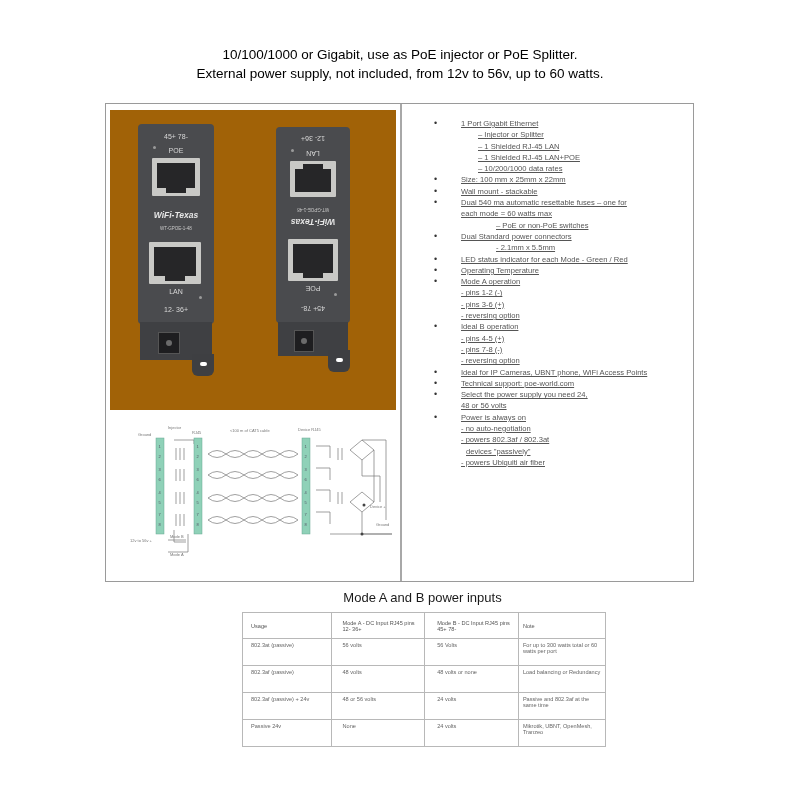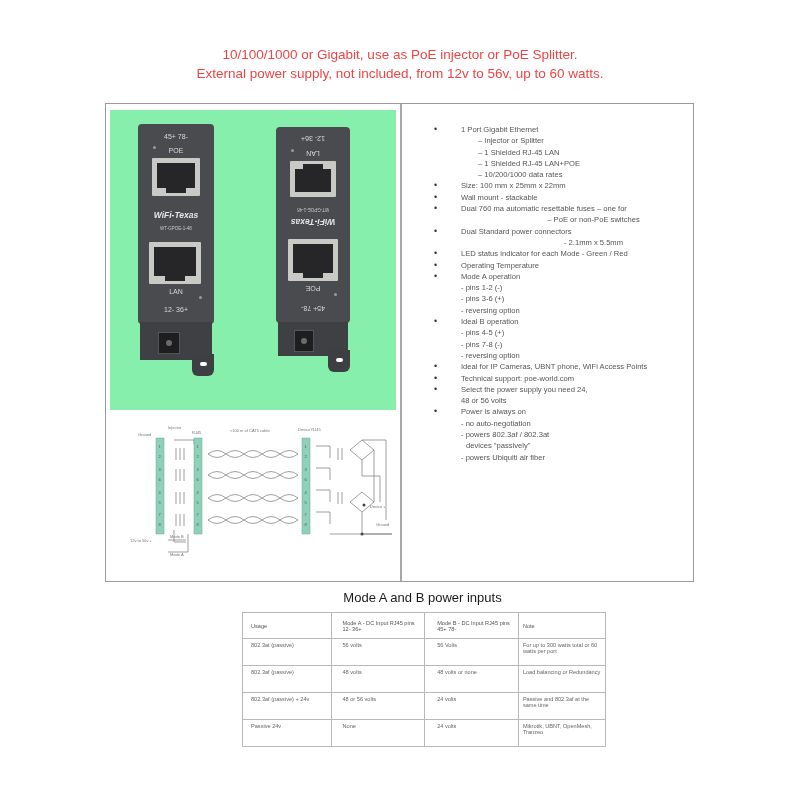--- a/index.html
+++ b/index.html
@@ -1,53 +1,53 @@
 <!DOCTYPE html>
 <html><head>
 <meta charset="utf-8">
 <style>
   html, body { margin: 0; padding: 0; background: #ffffff; }
   body { width: 800px; height: 800px; position: relative; overflow: hidden;
          font-family: "Liberation Sans", sans-serif; color: #222; }
   .heading { position: absolute; left: 0; width: 800px; text-align: center;
-             font-size: 13.5px; color: #ef4444; }
+             font-size: 13.5px; color: #000000; }
   .heading.l1 { top: 47px; }
   .heading.l2 { top: 66px; }
 
   .frame { position: absolute; left: 105px; top: 103px; width: 589px; height: 479px;
            border: 1.5px solid #9a9a9a; box-sizing: border-box; }
   .divider { position: absolute; left: 294px; top: 0; width: 1.5px; height: 100%; background: #a8a8a8; }
 
   
-  .photo { position: absolute; left: 4px; top: 6px; width: 286px; height: 300px; background: #86efac; }
+  .photo { position: absolute; left: 4px; top: 6px; width: 286px; height: 300px; background: #a16207; }
   .device { position: absolute; background: #4a4b4e; border-radius: 4px; }
   .device .port { position: absolute; background: #c9c9c6; border-radius: 1px; }
   .device .port .hole { position: absolute; left: 5px; right: 5px; top: 5px; bottom: 8px; background: #262628; }
   .device .port .notch { position: absolute; left: 50%; width: 20px; margin-left: -10px; bottom: 3px; height: 7px; background: #262628; }
   .device .lbl { position: absolute; color: #d8d8d8; font-size: 7px; width: 100%; text-align: center; }
   .device .brand { font-style: italic; font-weight: bold; font-size: 8.5px; color: #e6e6e6; }
   .device .model { font-size: 4.5px; color: #c8c8c8; }
   .device .led { position: absolute; width: 3px; height: 3px; background: #9a9a9a; border-radius: 50%; }
   .foot { position: absolute; background: #3f4043; }
   .jack { position: absolute; background: #1e1e20; border: 1px solid #555; }
   .jack .pin { position: absolute; left: 50%; top: 50%; width: 6px; height: 6px; margin: -3px 0 0 -3px; background: #6b6b6b; border-radius: 50%; }
   .tab { position: absolute; background: #3e3f42; border-radius: 0 0 6px 6px; }
   .tab .hole { position: absolute; width: 7px; height: 4px; background: #fff; border-radius: 3px; left: 50%; margin-left: -3.5px; top: 8px; }
   .flip { transform: rotate(180deg); }
 
   
   .diagram { position: absolute; left: 24px; top: 318px; width: 265px; height: 140px; }
   .diagram svg text { font-family: "Liberation Sans", sans-serif; }
 
   
-  .specs { position: absolute; left: 305px; top: 20px; width: 280px; font-size: 7.6px; line-height: 11.3px; color: #555; }
+  .specs { position: absolute; left: 305px; top: 14px; width: 280px; font-size: 7.6px; line-height: 11.3px; color: #555; text-decoration: underline; }
   .specs .b { position: relative; padding-left: 50px; }
   .specs .b::before { content: "\2022"; position: absolute; left: 23px; top: 0; color: #333; font-size: 9px; }
   .specs .s1 { padding-left: 67px; }
-  .specs .s2 { padding-left: 85px; text-align: center; }
+  .specs .s2 { padding-left: 85px; }
   .specs .s0 { padding-left: 50px; }
   .specs .s0b { padding-left: 53px; }
 
   
   .tbl-title { position: absolute; top: 590px; left: 0; width: 845px; text-align: center; font-size: 13px; color: #1a1a1a; }
   table.power { position: absolute; left: 242px; top: 612px; width: 364px; border-collapse: collapse;
                 font-size: 5.6px; color: #666; }
   table.power td, table.power th { border: 1px solid #b8b8b8; vertical-align: top; padding: 3px 4px; text-align: left; font-weight: normal; }
   table.power th { height: 19px; vertical-align: middle; color: #555; }
   table.power td { height: 20px; }
@@ -184,21 +184,22 @@
   </div>
 
   <div class="specs">
     <div class="b">1 Port Gigabit Ethernet</div>
     <div class="s1">– Injector or Splitter</div>
     <div class="s1">– 1 Shielded RJ-45 LAN</div>
     <div class="s1">– 1 Shielded RJ-45 LAN+POE</div>
     <div class="s1">– 10/200/1000 data rates</div>
     <div class="b">Size:  100 mm x 25mm x 22mm</div>
     <div class="b">Wall mount - stackable</div>
-    <div class="b">Dual 760 ma automatic resettable fuses – one for</div>
+    <div class="b">Dual 540 ma automatic resettable fuses – one for</div>
+    <div class="s0">each mode =  60 watts max</div>
     <div class="s2">– PoE or non-PoE switches</div>
     <div class="b">Dual Standard power connectors</div>
     <div class="s2">- 2.1mm x 5.5mm</div>
     <div class="b">LED status indicator for each Mode - Green / Red</div>
     <div class="b">Operating Temperature</div>
     <div class="b">Mode A operation</div>
     <div class="s0">- pins 1-2 (-)</div>
     <div class="s0">- pins 3-6 (+)</div>
     <div class="s0">- reversing option</div>
     <div class="b">Ideal B operation</div>

